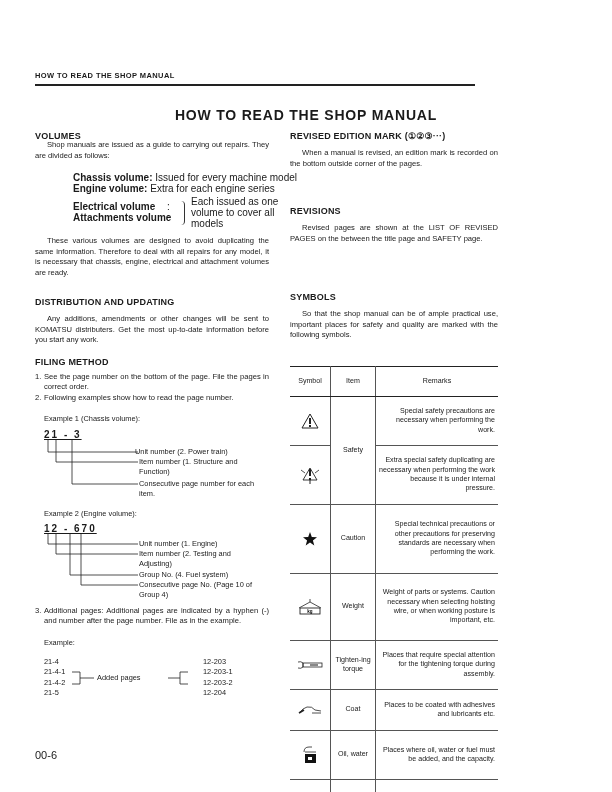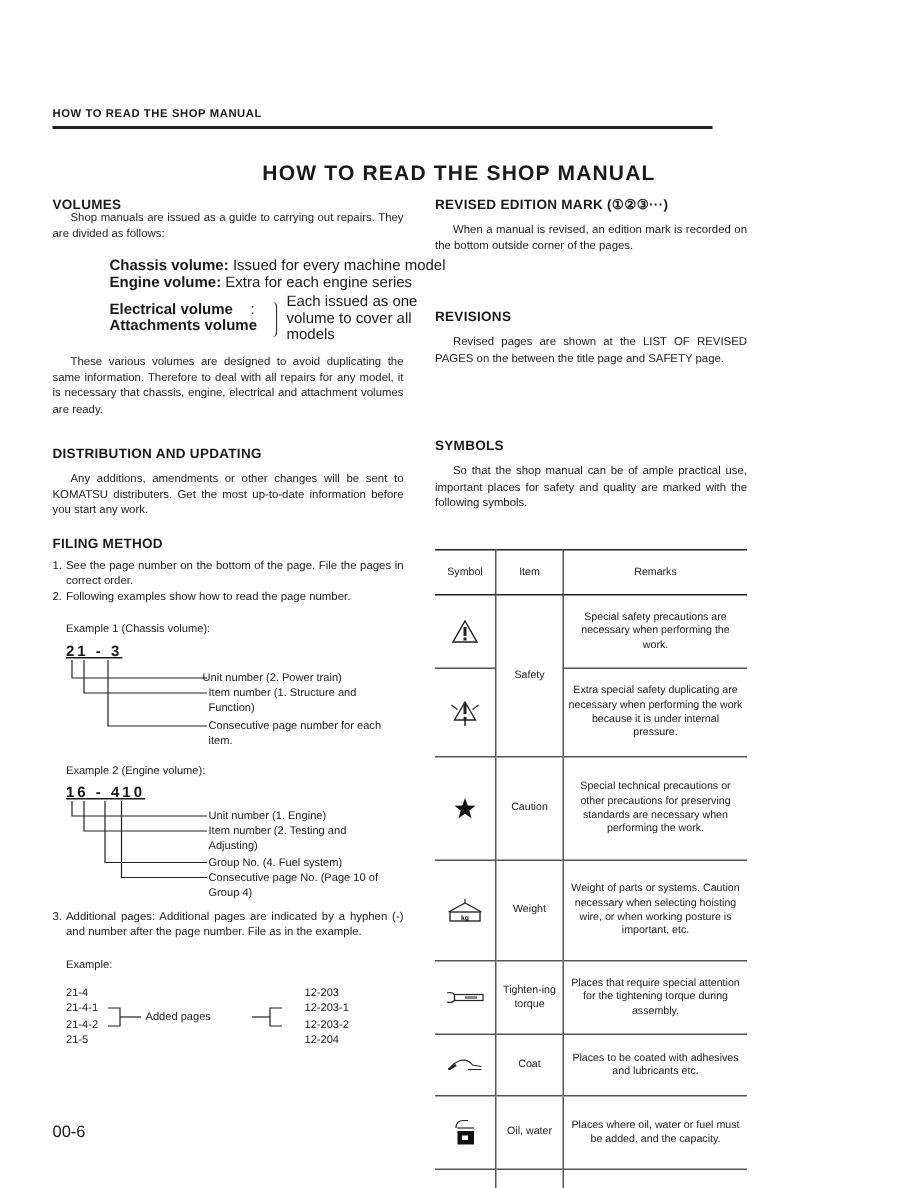--- a/index.html
+++ b/index.html
@@ -22,21 +22,21 @@
   .pn { font-size:10px; font-weight:bold; letter-spacing:2px; text-decoration:underline; }
   .lbl { font-size:7.4px; line-height:10.2px; }
   .pages { font-size:7.4px; line-height:10.4px; }
   table.sym { border-collapse:collapse; position:absolute; left:290px; top:366px; width:208px; font-size:7.1px; line-height:9.4px; }
   table.sym td, table.sym th { padding:8px 3px; vertical-align:middle; }
   table.sym th { font-weight:normal; text-align:center; border-bottom:1.5px solid #222; height:13px; }
   table.sym { border-top:1.5px solid #222; border-bottom:1.5px solid #222; }
   table.sym td.s, table.sym th.s { width:34px; text-align:center; border-right:1px solid #555; }
   table.sym td.i, table.sym th.i { width:38px; text-align:center; border-right:1px solid #555; }
   table.sym tr.r td { border-top:1px solid #555; }
-  table.sym td.rm { text-align:center; }
+  table.sym td.rm { text-align:right; }
   .footer { left:35px; top:749px; font-size:11px; }
   svg { display:block; margin:auto; }
 </style>
 </head>
 <body>
 
 <div class="abs running-head">HOW TO READ THE SHOP MANUAL</div>
 <div class="abs head-rule"></div>
 <div class="abs title">HOW TO READ THE SHOP MANUAL</div>
 
@@ -82,21 +82,21 @@
   <polyline points="4,0 4,12 94,12" fill="none" stroke="#222" stroke-width="0.8"></polyline>
   <polyline points="12,0 12,22 94,22" fill="none" stroke="#222" stroke-width="0.8"></polyline>
   <polyline points="28,0 28,44 94,44" fill="none" stroke="#222" stroke-width="0.8"></polyline>
 </svg>
 <div class="abs lbl" style="left:135px;top:447px">Unit number (2. Power train)</div>
 <div class="abs lbl" style="left:139px;top:457px;width:125px">Item number (1. Structure and Function)</div>
 <div class="abs lbl" style="left:139px;top:479px;width:125px">Consecutive page number for each item.</div>
 
 <div class="abs lbl" style="left:44px;top:509px">Example 2 (Engine volume):</div>
 
-<div class="abs pn" style="left:44px;top:523px">16 - 410</div>
+<div class="abs pn" style="left:44px;top:523px">12 - 670</div>
 <svg class="abs" style="left:44px;top:534px;margin:0" width="100" height="66">
   <polyline points="4,0 4,10 94,10" fill="none" stroke="#222" stroke-width="0.8"></polyline>
   <polyline points="12,0 12,20 94,20" fill="none" stroke="#222" stroke-width="0.8"></polyline>
   <polyline points="26,0 26,41 94,41" fill="none" stroke="#222" stroke-width="0.8"></polyline>
   <polyline points="37,0 37,51 94,51" fill="none" stroke="#222" stroke-width="0.8"></polyline>
 </svg>
 <div class="abs lbl" style="left:139px;top:539px">Unit number (1. Engine)</div>
 <div class="abs lbl" style="left:139px;top:549px;width:125px">Item number (2. Testing and Adjusting)</div>
 <div class="abs lbl" style="left:139px;top:570px">Group No. (4. Fuel system)</div>
 <div class="abs lbl" style="left:139px;top:580px;width:125px">Consecutive page No. (Page 10 of Group 4)</div>

